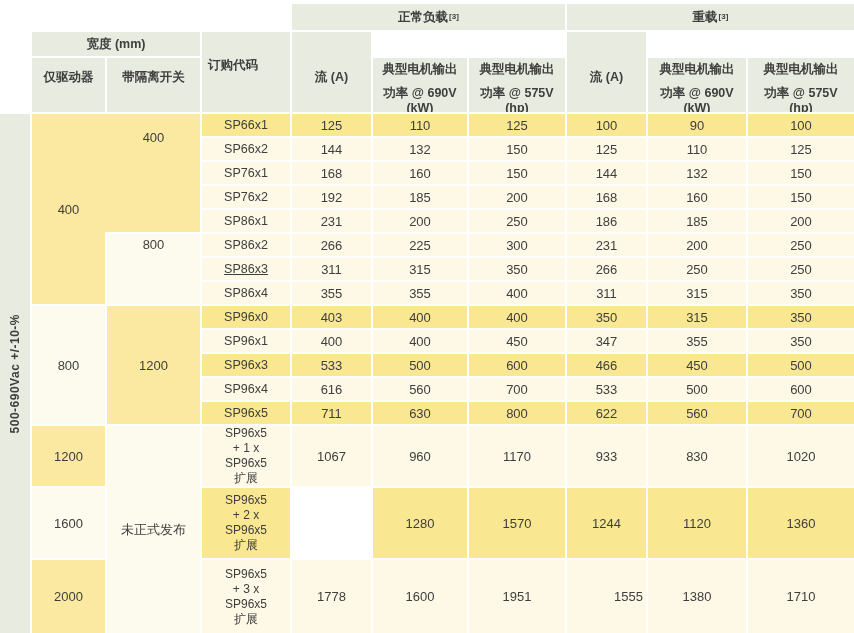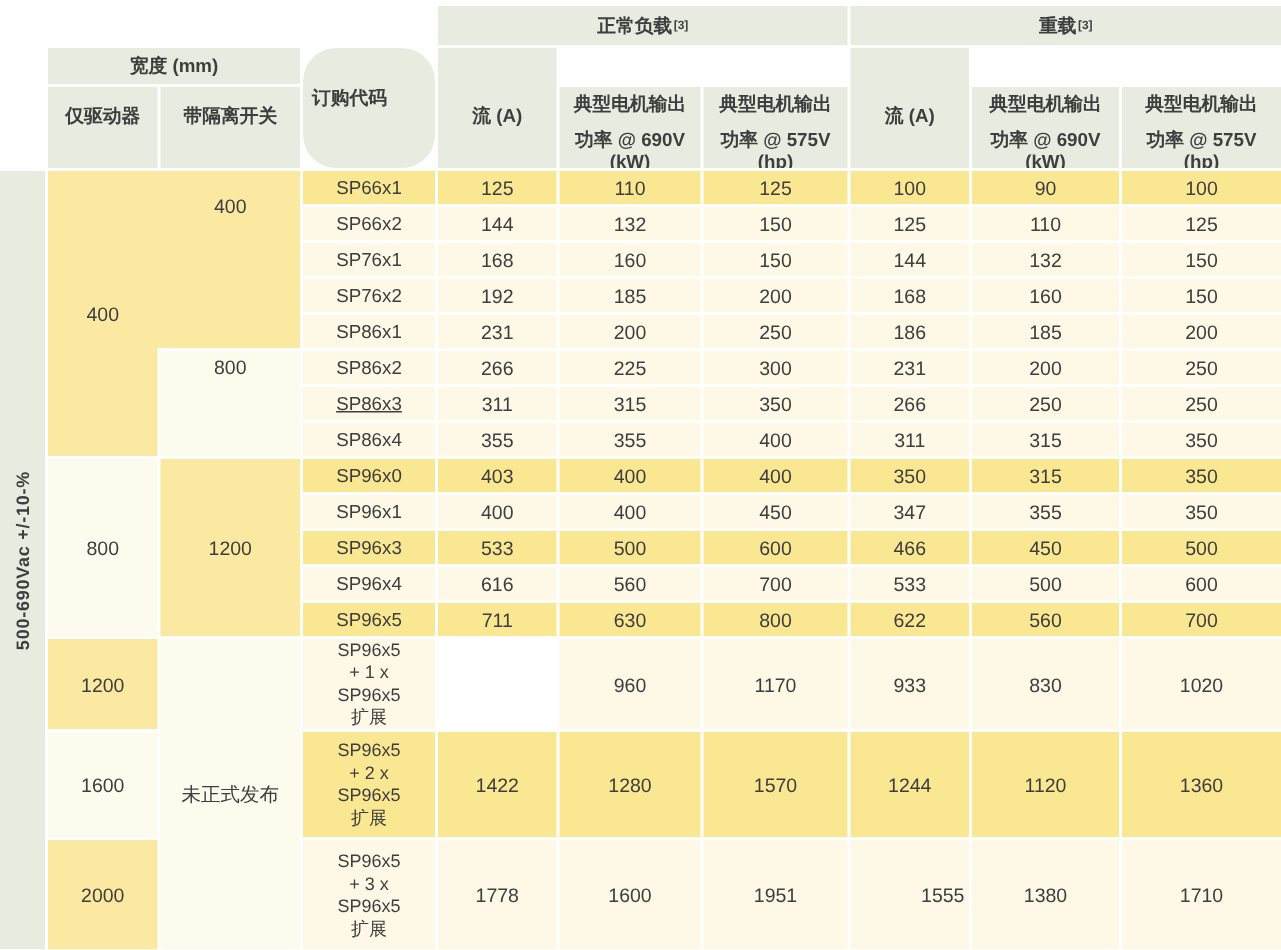--- a/index.html
+++ b/index.html
@@ -17,21 +17,21 @@
   .cream{background:#fdf9e6;}
   .creamG{background:#fdfbee;}
   .cell{display:flex;align-items:center;justify-content:center;text-align:center;overflow:hidden;}
   .hdr{font-weight:bold;font-size:12.5px;}
   .band{grid-row:1;display:flex;align-items:center;justify-content:center;}
   .band sup{font-size:8px;line-height:0;margin-left:1px;}
   .bottom{align-items:flex-end;padding-bottom:26px;box-sizing:border-box;}
   .stack{flex-direction:column;justify-content:flex-start;padding-top:4px;box-sizing:border-box;line-height:15px;margin-top:26px;}
   .stack .pw{margin-top:9px;}
   .ordhdr{align-items:flex-start;justify-content:flex-start;text-align:left;
-          padding:25px 0 0 6px;box-sizing:border-box;border-radius:22px;}
+          padding:25px 0 0 6px;box-sizing:border-box;}
   .vstrip{grid-column:1;grid-row:4/20;}
   .vstrip span{writing-mode:vertical-rl;transform:rotate(180deg);font-weight:bold;
                font-size:12px;letter-spacing:.5px;white-space:nowrap;}
   .val{font-size:13px;}
   .code{font-size:12.5px;}
   .code.multi{line-height:15px;font-size:12px;}
   .grp{font-size:13px;}
   .grp.top{align-items:flex-start;padding-top:16px;box-sizing:border-box;}
   .grp.top2{align-items:flex-start;padding-top:3px;box-sizing:border-box;}
   .fuse-left{box-shadow:-3px 0 0 0 #fbe9a1;}
@@ -178,27 +178,27 @@
     <div class="cell val cream" style="grid-area: 15 / 9 / 16;">500</div>
     <div class="cell val cream" style="grid-area: 15 / 10 / 16;">600</div>
     <div class="cell code yellow" style="grid-area: 16 / 4 / 17;">SP96x5</div>
     <div class="cell val yellow" style="grid-area: 16 / 5 / 17;">711</div>
     <div class="cell val yellow" style="grid-area: 16 / 6 / 17;">630</div>
     <div class="cell val yellow" style="grid-area: 16 / 7 / 17;">800</div>
     <div class="cell val yellow" style="grid-area: 16 / 8 / 17;">622</div>
     <div class="cell val yellow" style="grid-area: 16 / 9 / 17;">560</div>
     <div class="cell val yellow" style="grid-area: 16 / 10 / 17;">700</div>
     <div class="cell code cream multi" style="grid-area: 17 / 4 / 18;">SP96x5<br>+ 1 x<br>SP96x5<br>扩展</div>
+    <div class="cell val cream" style="grid-area: 17 / 5 / 18;">1067</div>
     <div class="cell val cream" style="grid-area: 17 / 6 / 18;">960</div>
     <div class="cell val cream" style="grid-area: 17 / 7 / 18;">1170</div>
     <div class="cell val cream" style="grid-area: 17 / 8 / 18;">933</div>
     <div class="cell val cream" style="grid-area: 17 / 9 / 18;">830</div>
     <div class="cell val cream" style="grid-area: 17 / 10 / 18;">1020</div>
     <div class="cell code yellow multi" style="grid-area: 18 / 4 / 19;">SP96x5<br>+ 2 x<br>SP96x5<br>扩展</div>
-    <div class="cell val yellow" style="grid-area: 18 / 5 / 19;">1422</div>
     <div class="cell val yellow" style="grid-area: 18 / 6 / 19;">1280</div>
     <div class="cell val yellow" style="grid-area: 18 / 7 / 19;">1570</div>
     <div class="cell val yellow" style="grid-area: 18 / 8 / 19;">1244</div>
     <div class="cell val yellow" style="grid-area: 18 / 9 / 19;">1120</div>
     <div class="cell val yellow" style="grid-area: 18 / 10 / 19;">1360</div>
     <div class="cell code cream multi" style="grid-area: 19 / 4 / 20;">SP96x5<br>+ 3 x<br>SP96x5<br>扩展</div>
     <div class="cell val cream" style="grid-area: 19 / 5 / 20;">1778</div>
     <div class="cell val cream" style="grid-area: 19 / 6 / 20;">1600</div>
     <div class="cell val cream" style="grid-area: 19 / 7 / 20;">1951</div>
     <div class="cell val cream" style="grid-area: 19 / 8 / 20; padding-left: 44px;">1555</div>

